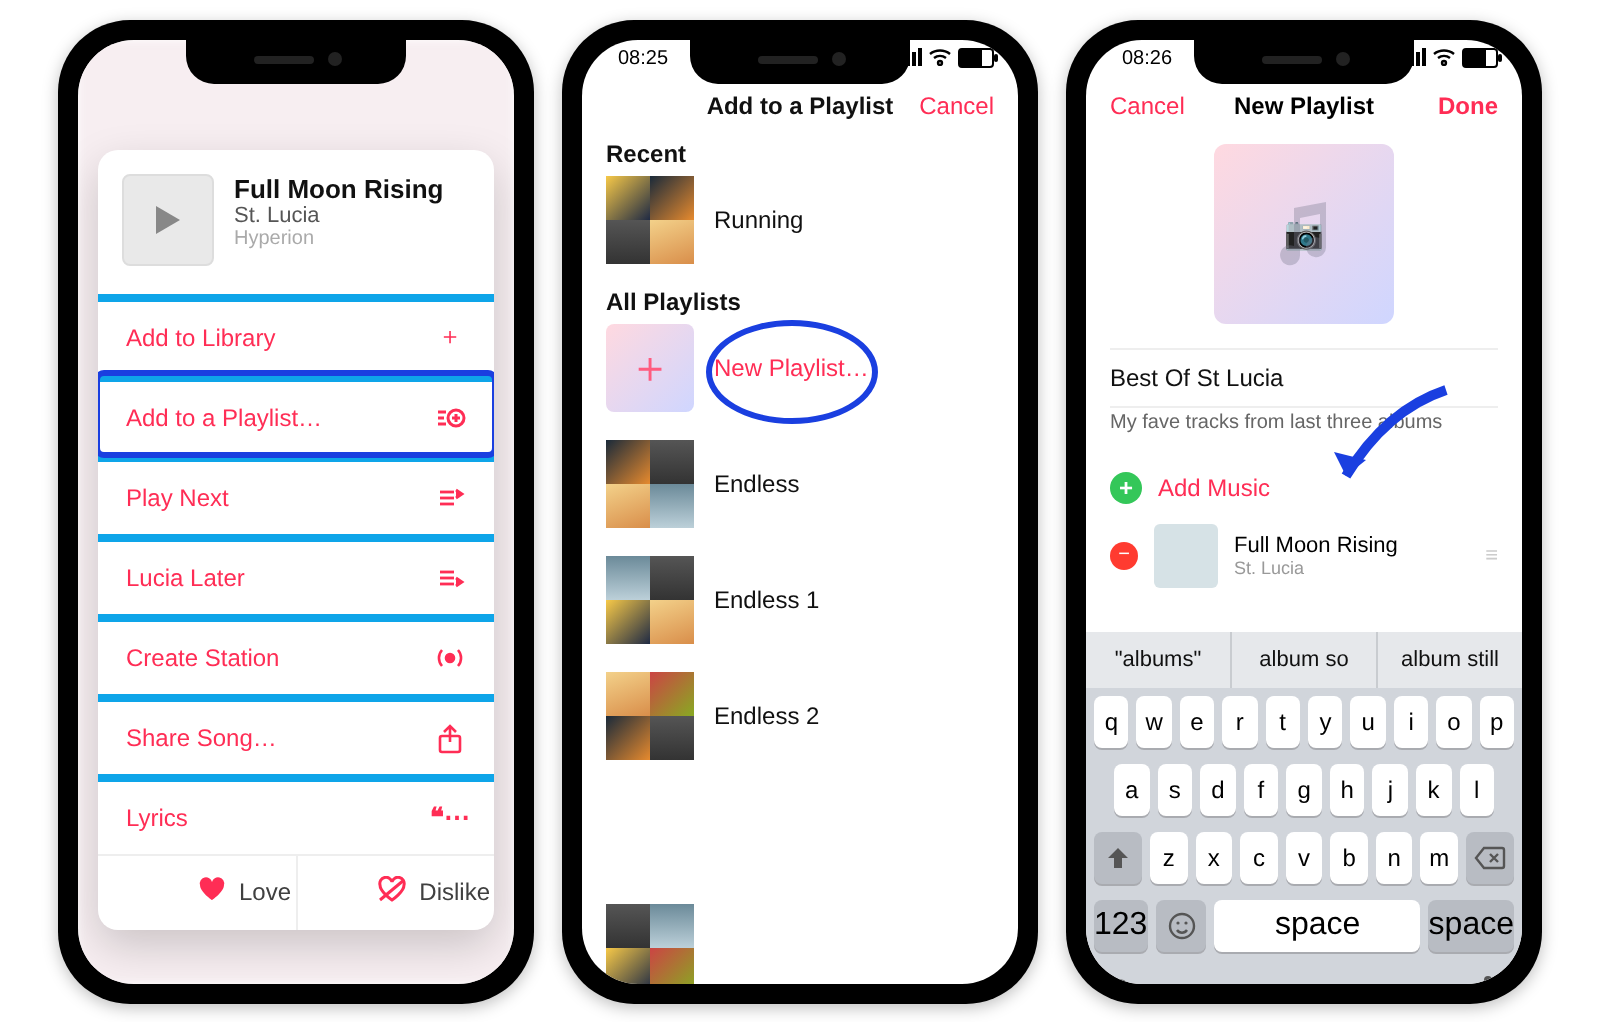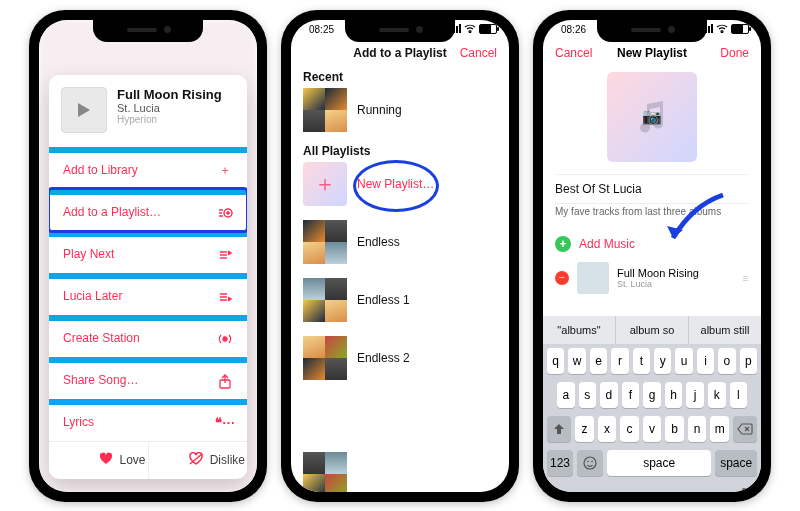--- a/index.html
+++ b/index.html
@@ -21,21 +21,21 @@
 
 
 .p1-bg{position:absolute;inset:0;background:#f7eef1;filter:blur(2px)}
 .p1-card{position:absolute;left:10px;right:10px;top:55px;border-radius:10px;background:#fff;box-shadow:0 8px 22px rgba(0,0,0,.18);overflow:hidden}
 .song-head{display:flex;gap:10px;padding:12px 12px 14px}
 .song-art{width:44px;height:44px;background:#e9e9e9;border-radius:4px;display:flex;align-items:center;justify-content:center;border:1px solid #ddd}
 .play-tri{width:0;height:0;border-left:12px solid #888;border-top:7px solid transparent;border-bottom:7px solid transparent}
 .song-title{font-size:13px;font-weight:600;color:#111}
 .song-artist{font-size:11px;color:#555}
 .song-album{font-size:10px;color:#aaa;margin-top:0}
-.menu-row{display:flex;justify-content:space-between;padding:10px 14px;border-top:6px solid #0ea5e9;color:#ff2d55;font-size:12px}
+.menu-row{display:flex;align-items:center;justify-content:space-between;padding:10px 14px;border-top:4px solid #0ea5e9;color:#ff2d55;font-size:12px}
 .menu-row .ic{width:16px;height:16px;display:flex;align-items:center;justify-content:center}
 .menu-row.hl{outline:3px solid #1a3fe0;outline-offset:-1px;border-radius:3px}
 .love-row{display:flex;border-top:1px solid #eee}
 .love-row>div{flex:1;padding:10px 2px;text-align:center;color:#404040;font-size:12px;display:flex;gap:6px;align-items:center;justify-content:flex-end}
 .love-row>div+div{border-left:1px solid #eee}
 
 
 .p2 .nav{position:absolute;top:26px;width:100%;text-align:center;font-size:12px;font-weight:600;color:#111}
 .p2 .cancel{position:absolute;right:12px;color:#ff2d55;font-weight:400}
 .sec{position:absolute;left:12px;font-size:12px;font-weight:700;color:#111}
@@ -45,21 +45,21 @@
 .plrow.new .plname{color:#ff2d55}
 .gradbox{background:linear-gradient(135deg,#ffd9e0 0%,#cfd6ff 100%);display:flex;align-items:center;justify-content:center}
 .gradbox .plus{font-size:22px;color:#ff5c7f}
 .circle-ann{position:absolute;width:80px;height:46px;border:3px solid #1a3fe0;border-radius:50%;pointer-events:none}
 .mosaic{display:grid;grid-template-columns:1fr 1fr;grid-template-rows:1fr 1fr}
 .mosaic>div{background-size:cover}
 
 
 .p3 .nav{position:absolute;top:26px;width:100%;text-align:center;font-size:12px;font-weight:600}
 .p3 .cancel{position:absolute;left:12px;color:#ff2d55;font-weight:400}
-.p3 .done{position:absolute;right:12px;color:#ff2d55;font-weight:400}
+.p3 .done{position:absolute;right:12px;color:#ff2d55;font-weight:700}
 .pl-art{width:90px;height:90px;border-radius:6px;background:linear-gradient(135deg,#ffd9e0 0%,#cfd6ff 100%);position:absolute;left:64px;top:52px;display:flex;align-items:center;justify-content:center}
 .pl-art .cam{font-size:16px;color:#888}
 .pl-title{position:absolute;left:12px;right:12px;top:154px;border-top:1px solid #eee;border-bottom:1px solid #eee;padding:7px 0;font-size:12px;color:#111}
 .pl-desc{position:absolute;left:12px;right:12px;top:186px;font-size:10px;color:#666}
 .arrow-ann{position:absolute;pointer-events:none}
 .addmusic{position:absolute;left:12px;top:216px;display:flex;align-items:center;gap:8px;color:#ff2d55;font-size:12px}
 .addmusic .plusc{width:16px;height:16px;border-radius:50%;background:#34c759;color:#fff;display:flex;align-items:center;justify-content:center;font-size:12px;font-weight:700}
 .trackrow{position:absolute;left:12px;right:12px;top:242px;display:flex;align-items:center;gap:8px}
 .trackrow .del{width:14px;height:14px;border-radius:50%;background:#ff3b30;color:#fff;font-size:10px;display:flex;align-items:center;justify-content:center}
 .trackrow .art{width:32px;height:32px;background:#d6e2e6;border-radius:3px}
@@ -68,21 +68,21 @@
 
 .kbd{position:absolute;left:0;right:0;bottom:0;height:176px;background:#d1d5db}
 .sugbar{height:28px;display:flex;background:#e6e8eb}
 .sugbar>div{flex:1;text-align:center;font-size:11px;line-height:28px;color:#111}
 .sugbar>div+div{border-left:1px solid #c9ccd0}
 .krow{display:flex;gap:4px;padding:4px 4px}
 .key{flex:1;height:26px;background:#fff;border-radius:4px;box-shadow:0 1px 0 #a9abb0;display:flex;align-items:center;justify-content:center;font-size:12px}
 .key.fn{background:#b8bcc3}
 .krow.r2{padding:4px 14px}
 .krow.r4 .space{flex:4}
-.krow.r4 .key{font-size:12px}
+.krow.r4 .key{font-size:16px}
 .krow.r5{padding:4px 6px;gap:0;justify-content:space-between}
 .krow.r5 .k5{width:22px;height:22px;display:flex;align-items:center;justify-content:center;color:#555}
 
 
 .th-a{background:linear-gradient(135deg,#f7c948,#1f2a44)}
 .th-b{background:linear-gradient(135deg,#1a2a3a,#e68a2e)}
 .th-c{background:linear-gradient(#555,#333)}
 .th-d{background:linear-gradient(160deg,#f3d18a,#d98e4a)}
 .th-e{background:linear-gradient(#6b8a99,#bcd0d9)}
 .th-f{background:linear-gradient(135deg,#c44,#8a2)}

